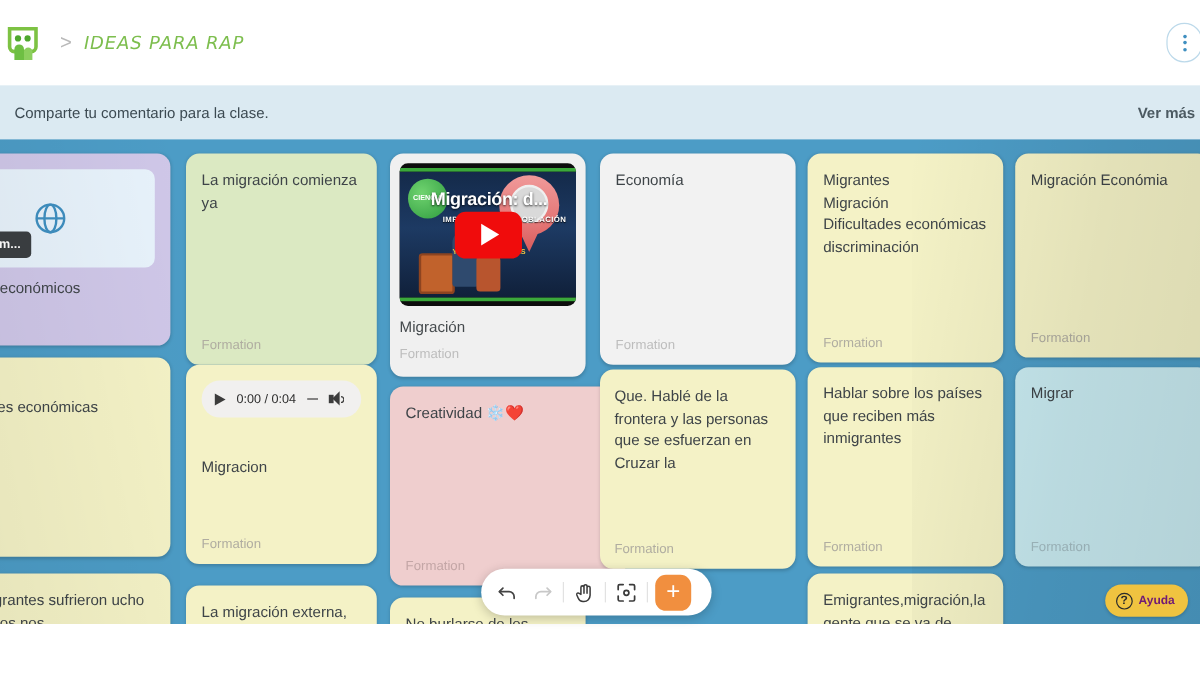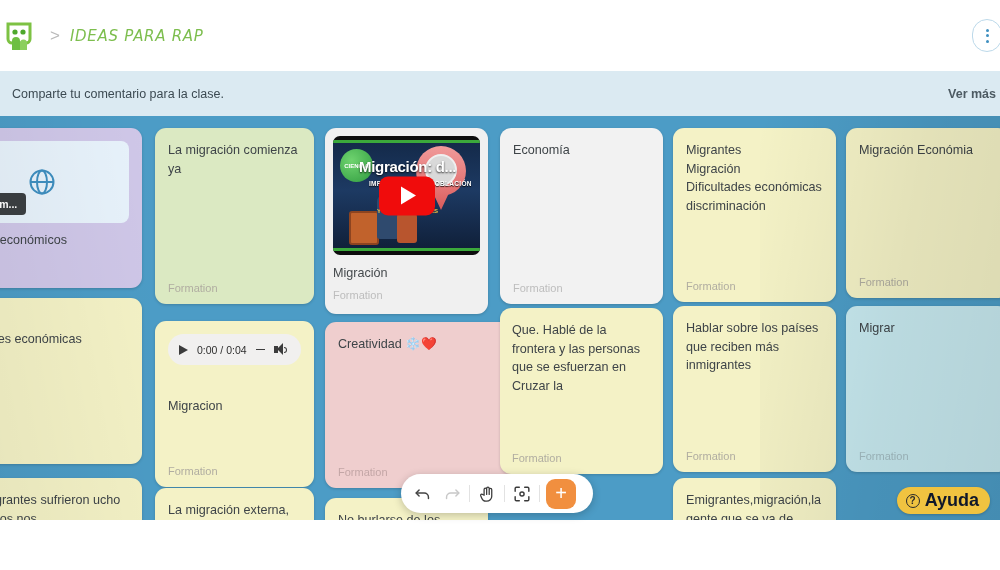--- a/index.html
+++ b/index.html
@@ -221,21 +221,21 @@
     display:flex; align-items:center; gap:5px;
     padding: 0 11px 0 9px;
     box-shadow: 0 1px 3px rgba(0,0,0,.2);
     z-index: 50;
   }
   .help-q {
     width: 14px; height: 14px; border-radius:50%; border: 1.6px solid #2b2b2b;
     color:#2b2b2b; font-size:10px; font-weight:bold;
     display:flex; align-items:center; justify-content:center; line-height:1;
   }
-  .help-label { color:#0f172a; font-size:18px; font-weight:bold; }
+  .help-label { color:#701a75; font-size:10px; font-weight:bold; }
 
   .footer { position:absolute; top:520px; left:0; width:1000px; height:50px; background:#fff; }
 </style>
 </head>
 <body>
 
 <div id="app">
 
   <div class="topbar">
     <div class="logo-wrap">
@@ -320,21 +320,21 @@
         </div>
         <div class="card" style="left: 846px; top: 12px; width: 163px; height: 170px; background: rgb(244, 242, 198);">
           <div class="body">Migración Económia</div>
           <div class="author">Formation</div>
         </div>
         <div class="card" style="left: -58px; top: 182px; width: 200px; height: 166px; background: rgb(244, 242, 198);">
           <div class="body">igración
 ificultades económicas</div>
           <div class="author">ormation</div>
         </div>
-        <div class="card" style="left: 155px; top: 205px; width: 159px; height: 166px; background: rgb(244, 242, 198);">
+        <div class="card" style="left: 155px; top: 188px; width: 159px; height: 166px; background: rgb(244, 242, 198);">
           <div class="audio-bar">
             <span class="a-play"></span>
             <span class="a-time">0:00 / 0:04</span>
             <span class="a-minus"></span>
             <span class="a-vol">
               <span class="spk"></span>
               <span class="cone"></span>
               <span class="w1"></span>
             </span>
           </div>

